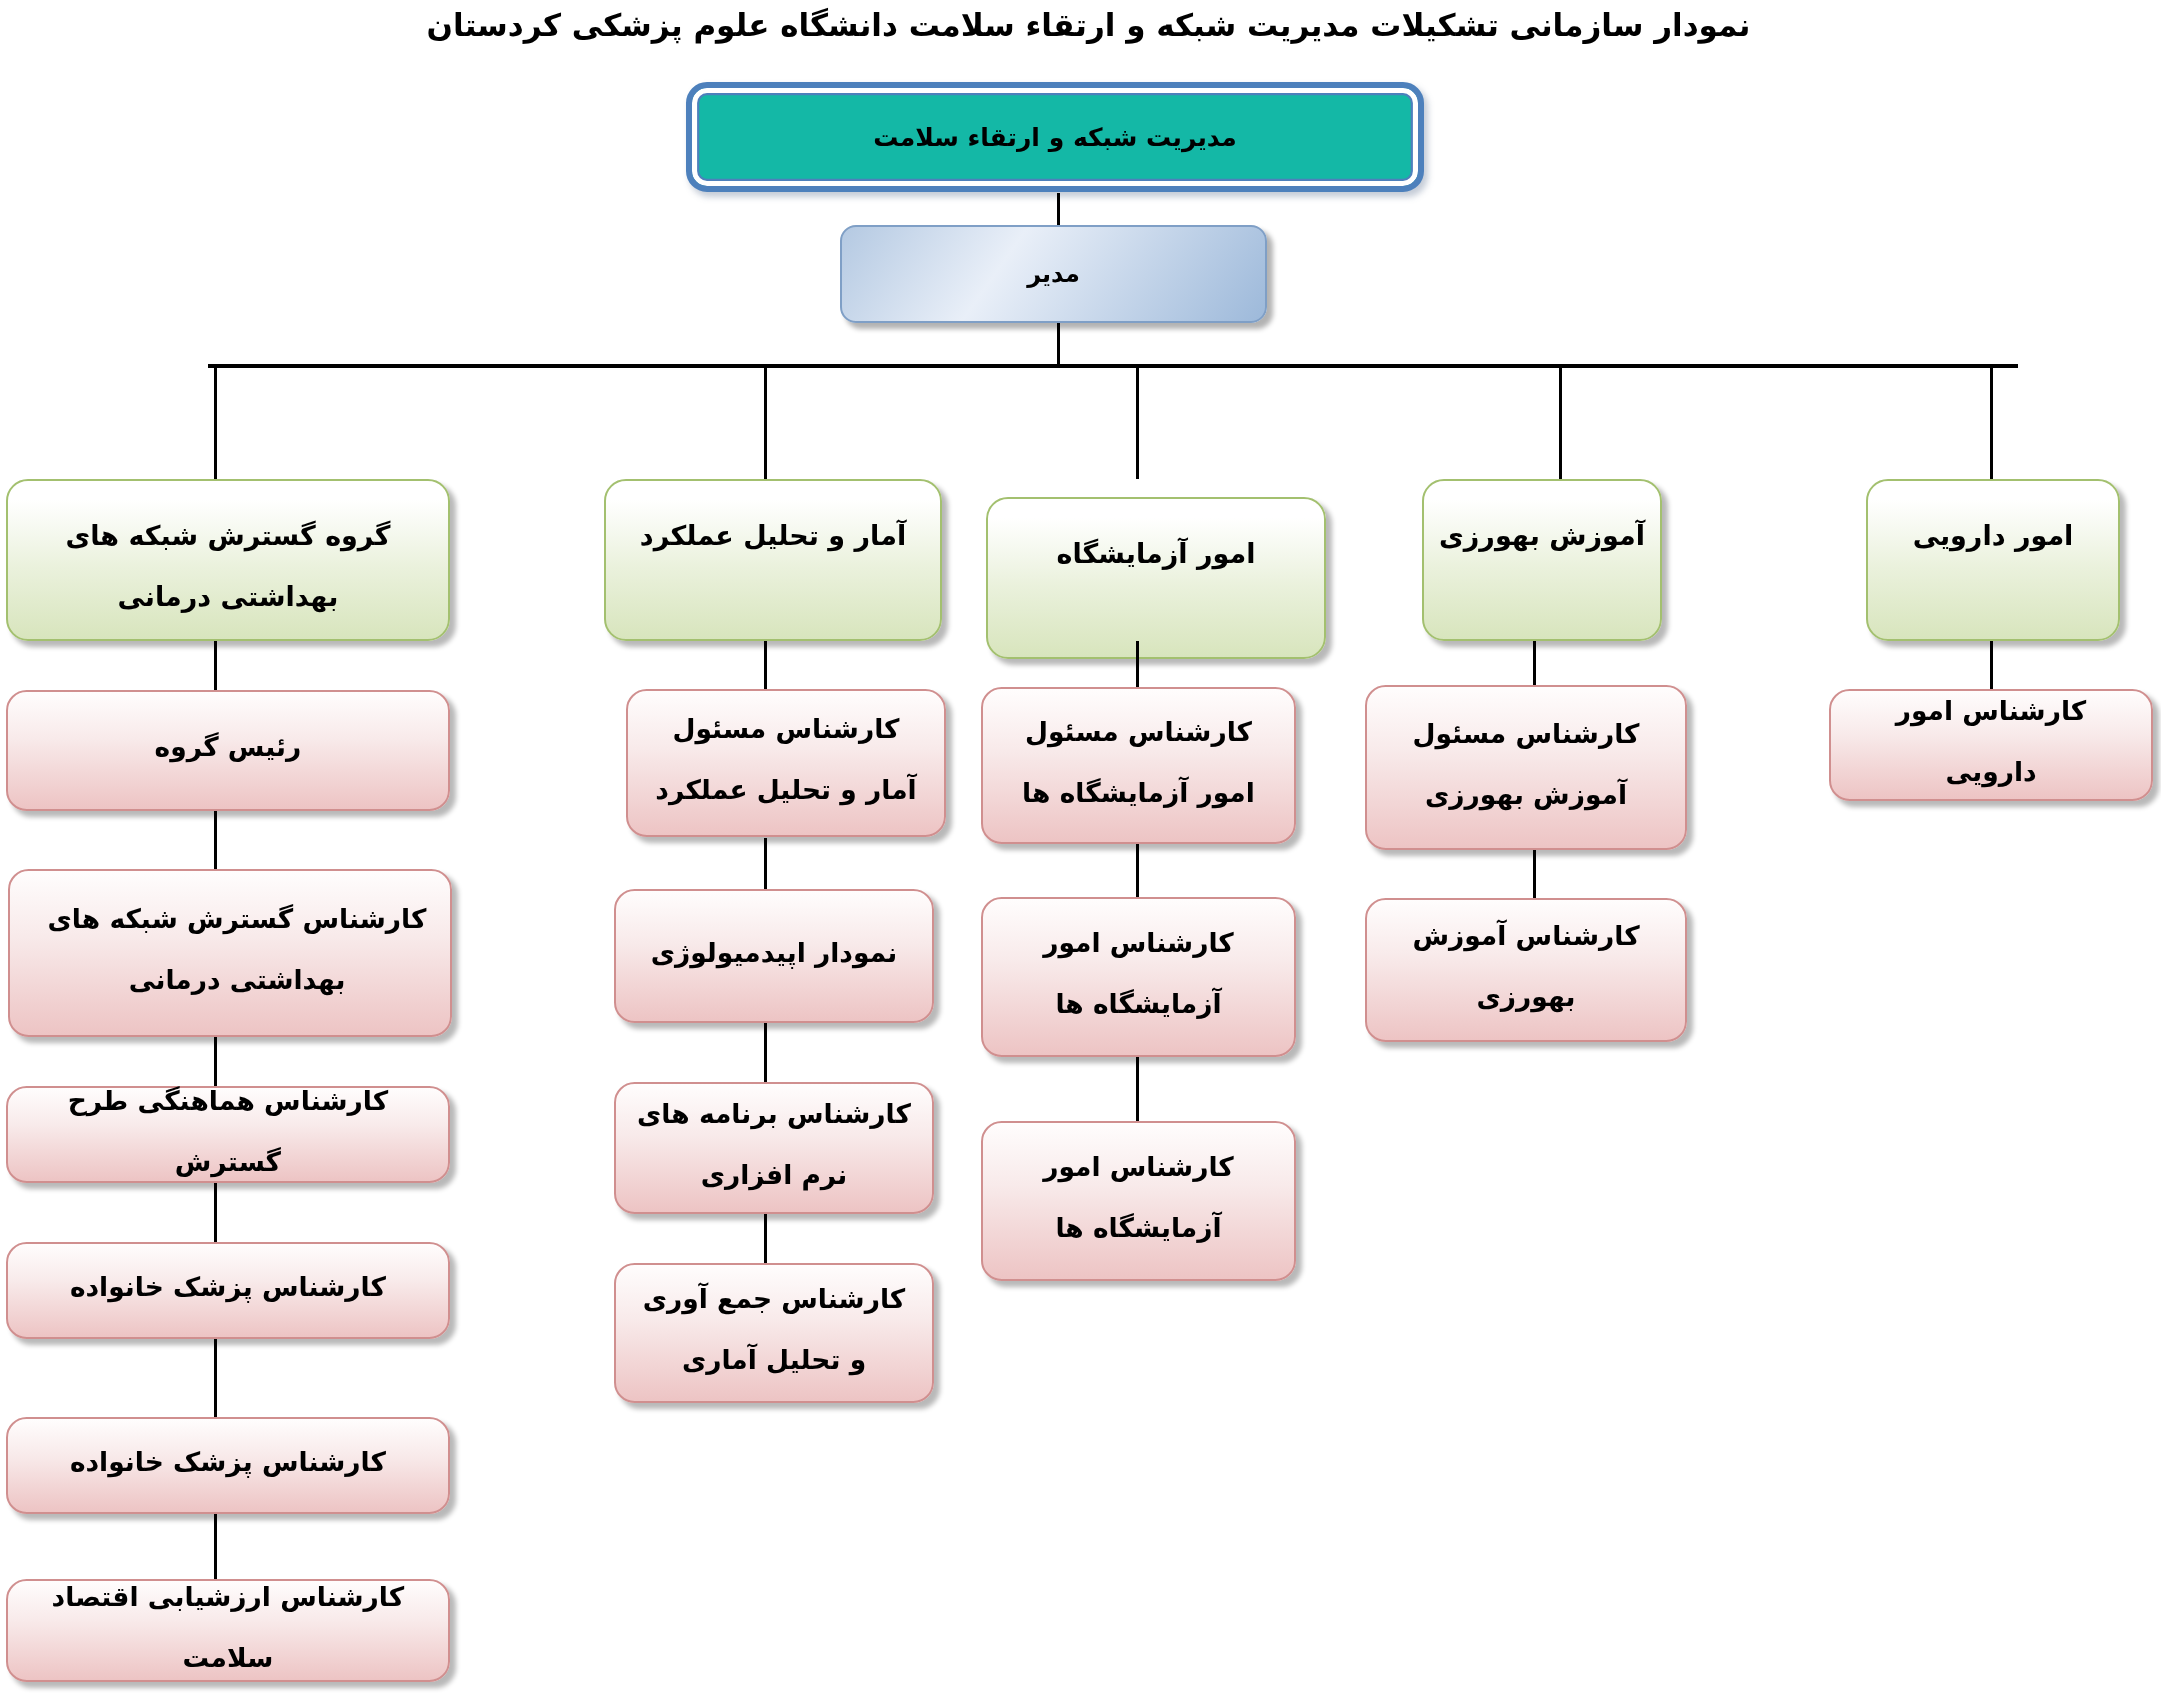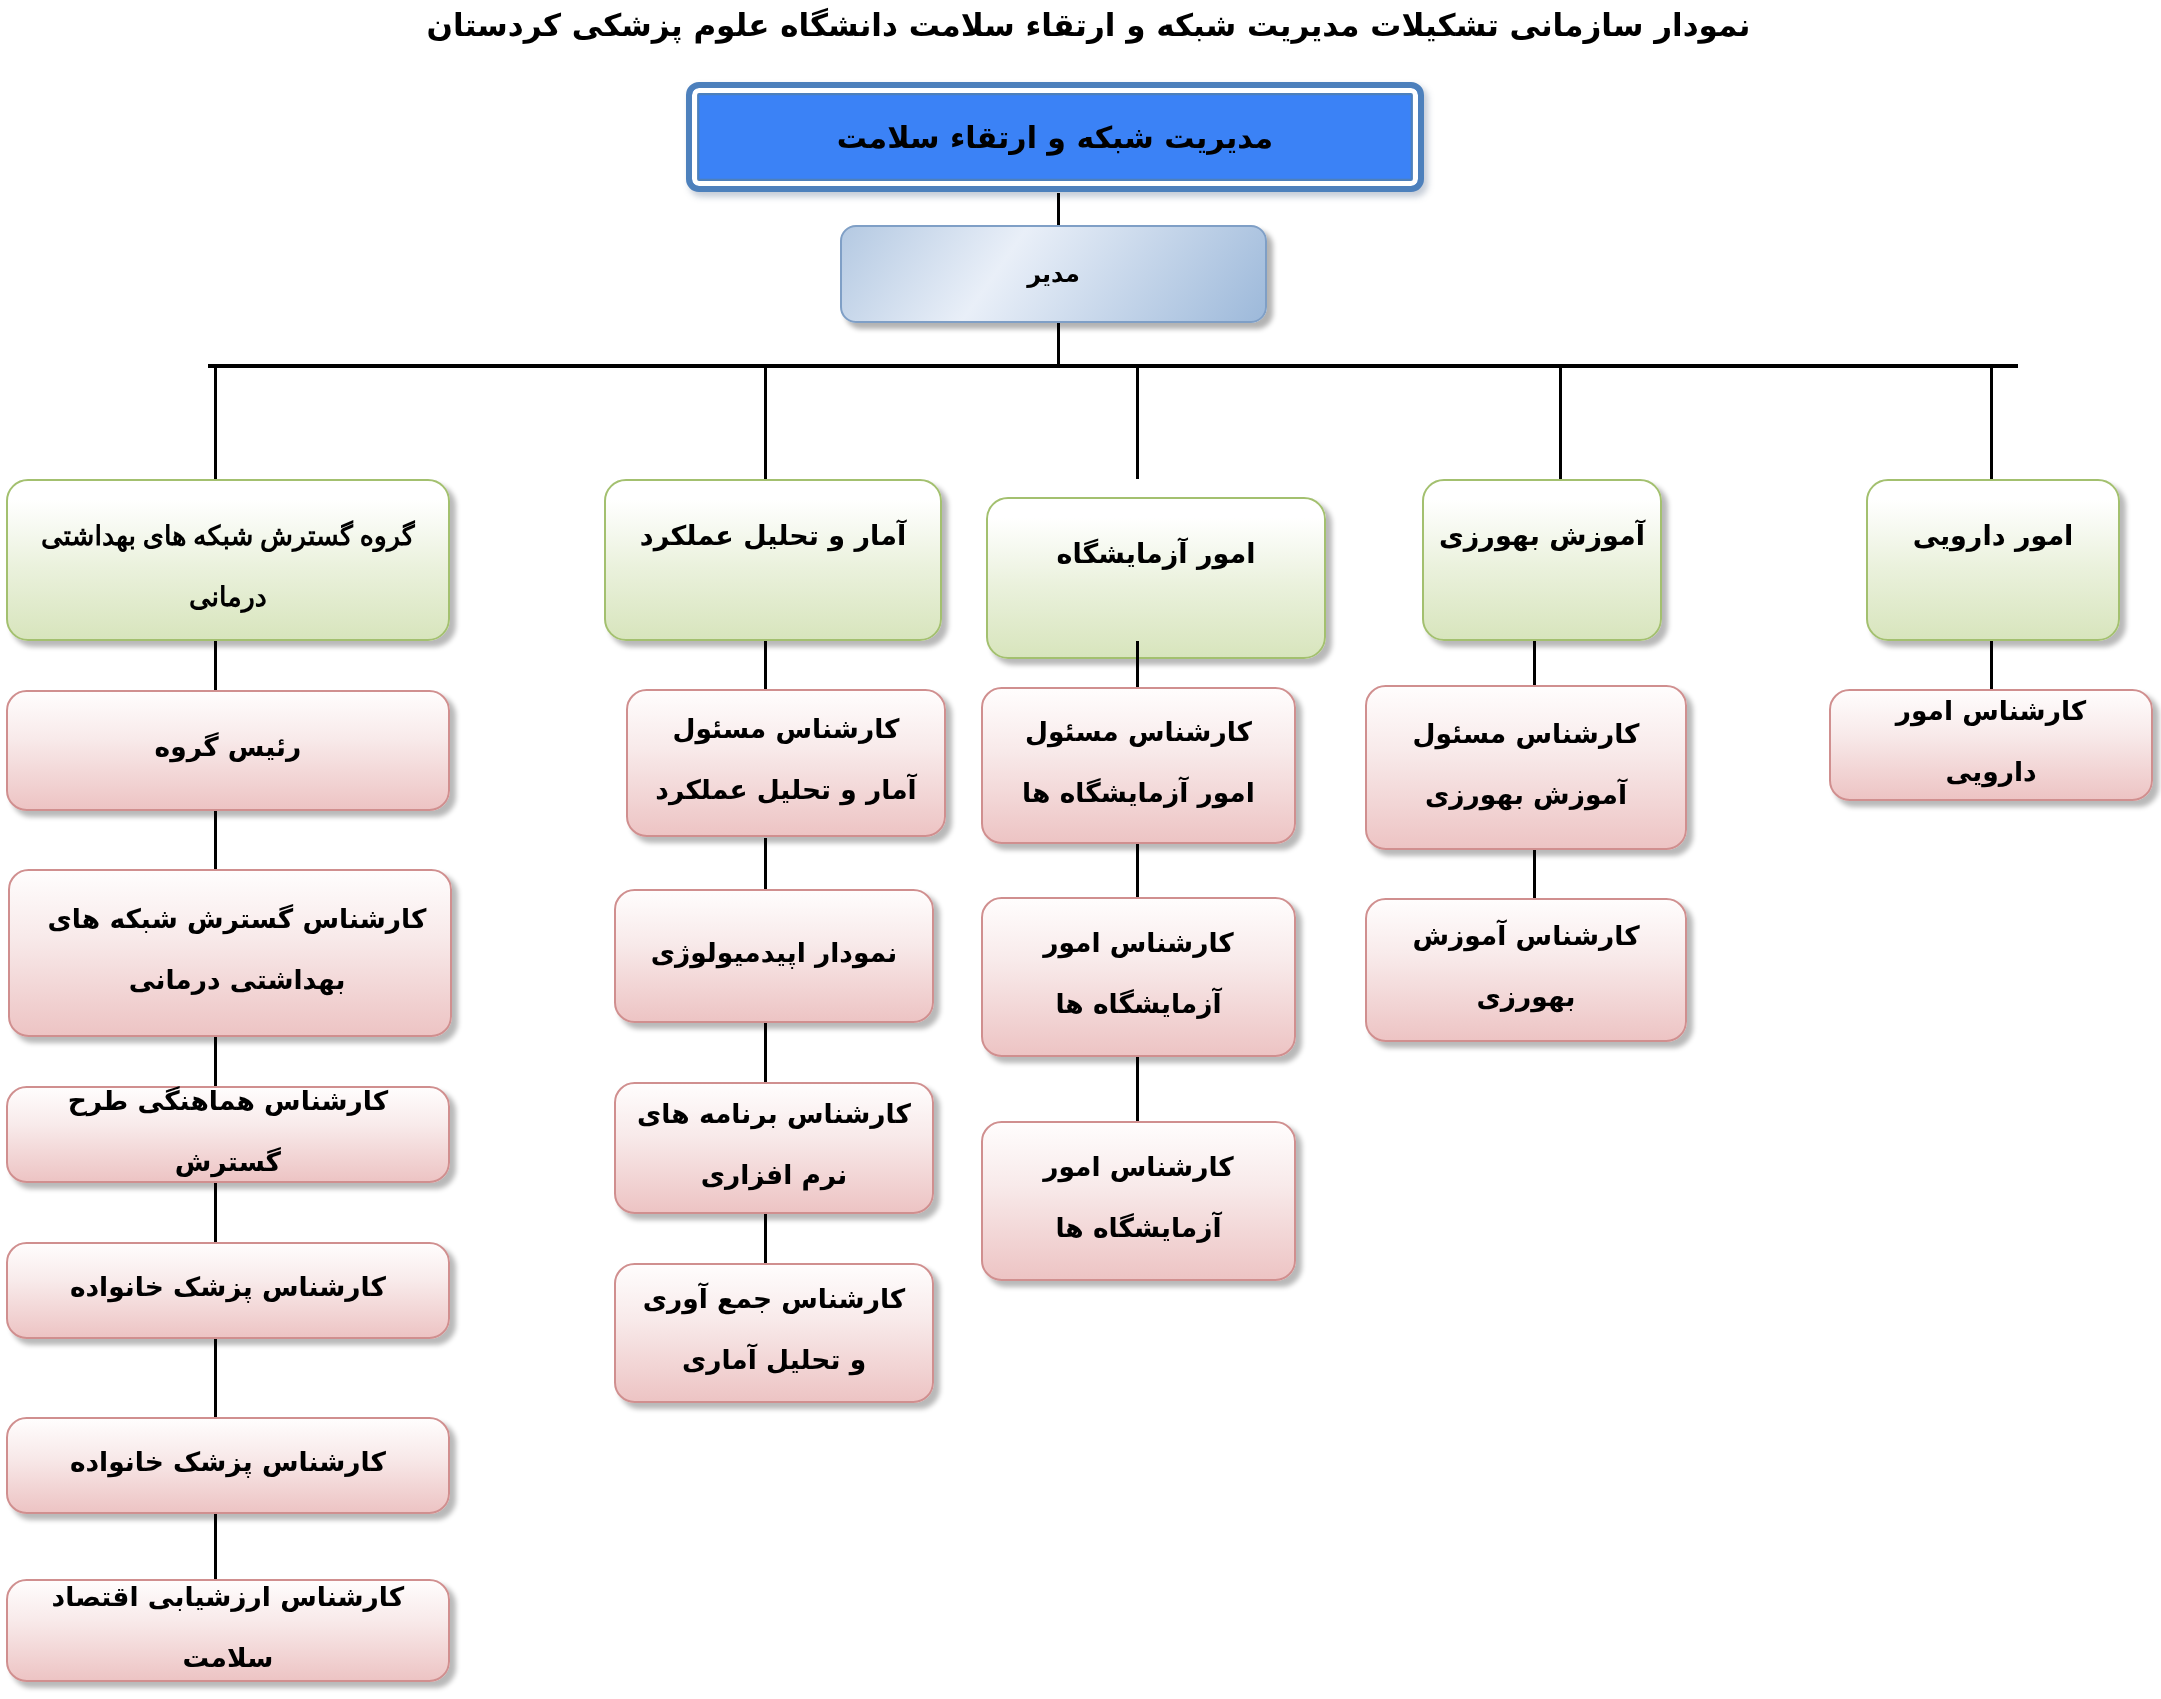--- a/index.html
+++ b/index.html
@@ -14,26 +14,26 @@
   .canvas{position:relative;width:2161px;height:1700px;background:#ffffff;overflow:hidden;direction:rtl;}
   .chart-title{
     position:absolute;top:7.3px;left:8px;width:100%;
     text-align:center;font-size:31px;font-weight:bold;color:#000;
   }
   .box{
     position:absolute;box-sizing:border-box;
     font-weight:bold;color:#000;text-align:center;
   }
   .root{
-    background:#3b82f6;
+    background:#14b8a6;
     border:6.6px solid var(--c-blue-border);
-    border-radius:13px;
+    border-radius:21px;
     box-shadow:inset 0 0 0 5.1px #ffffff, inset 0 0 0 7.3px var(--c-blue-border), 3.7px 4.4px 6.6px rgba(90,110,140,0.35);
     display:flex;align-items:center;justify-content:center;
-    font-size:30px;
+    font-size:25px;
   }
   .manager{
     background:linear-gradient(125deg,#b4c9e2 0%,#e9eff8 38%,#9db9da 100%);
     border:2.2px solid var(--c-mgr-border);
     border-radius:16px;
     box-shadow:5.1px 5.9px 5.1px rgba(0,0,0,0.30);
     display:flex;align-items:center;justify-content:center;
     font-size:24px;
   }
   .dept{
@@ -70,21 +70,21 @@
   <div class="vline" style="left:1057px;top:193px;height:32px;"></div>
   <div class="vline" style="left:1057px;top:323px;height:42px;"></div>
   <div class="hline" style="left:208px;top:364px;width:1810px;"></div>
 
   <div class="vline" style="left:214px;top:367px;height:112px;"></div>
   <div class="vline" style="left:764px;top:367px;height:112px;"></div>
   <div class="vline" style="left:1136px;top:367px;height:112px;"></div>
   <div class="vline" style="left:1559px;top:367px;height:112px;"></div>
   <div class="vline" style="left:1990px;top:367px;height:112px;"></div>
 
-  <div class="box dept" style="left:5.9px;top:479px;width:444px;height:162px;font-family:Liberation Serif, serif;">گروه گسترش شبکه های بهداشتی درمانی</div>
+  <div class="box dept" style="left:5.9px;top:479px;width:444px;height:162px;">گروه گسترش شبکه های بهداشتی درمانی</div>
   <div class="box dept" style="left:604px;top:479px;width:338px;height:162px;">آمار و تحلیل عملکرد</div>
   <div class="box dept" style="left:986px;top:497px;width:340px;height:162px;">امور آزمایشگاه</div>
   <div class="box dept" style="left:1422px;top:479px;width:240px;height:162px;">آموزش بهورزی</div>
   <div class="box dept" style="left:1866px;top:479px;width:254px;height:162px;">امور دارویی</div>
 
   <div class="vline" style="left:214px;top:641px;height:49px;"></div>
   <div class="box role" style="left:5.9px;top:690px;width:444px;height:121px;">رئیس گروه</div>
   <div class="vline" style="left:214px;top:811px;height:58px;"></div>
   <div class="box role" style="left:8px;top:869px;width:444px;height:168px;padding-left:30px;">کارشناس گسترش شبکه های بهداشتی درمانی</div>
   <div class="vline" style="left:214px;top:1037px;height:49px;"></div>

